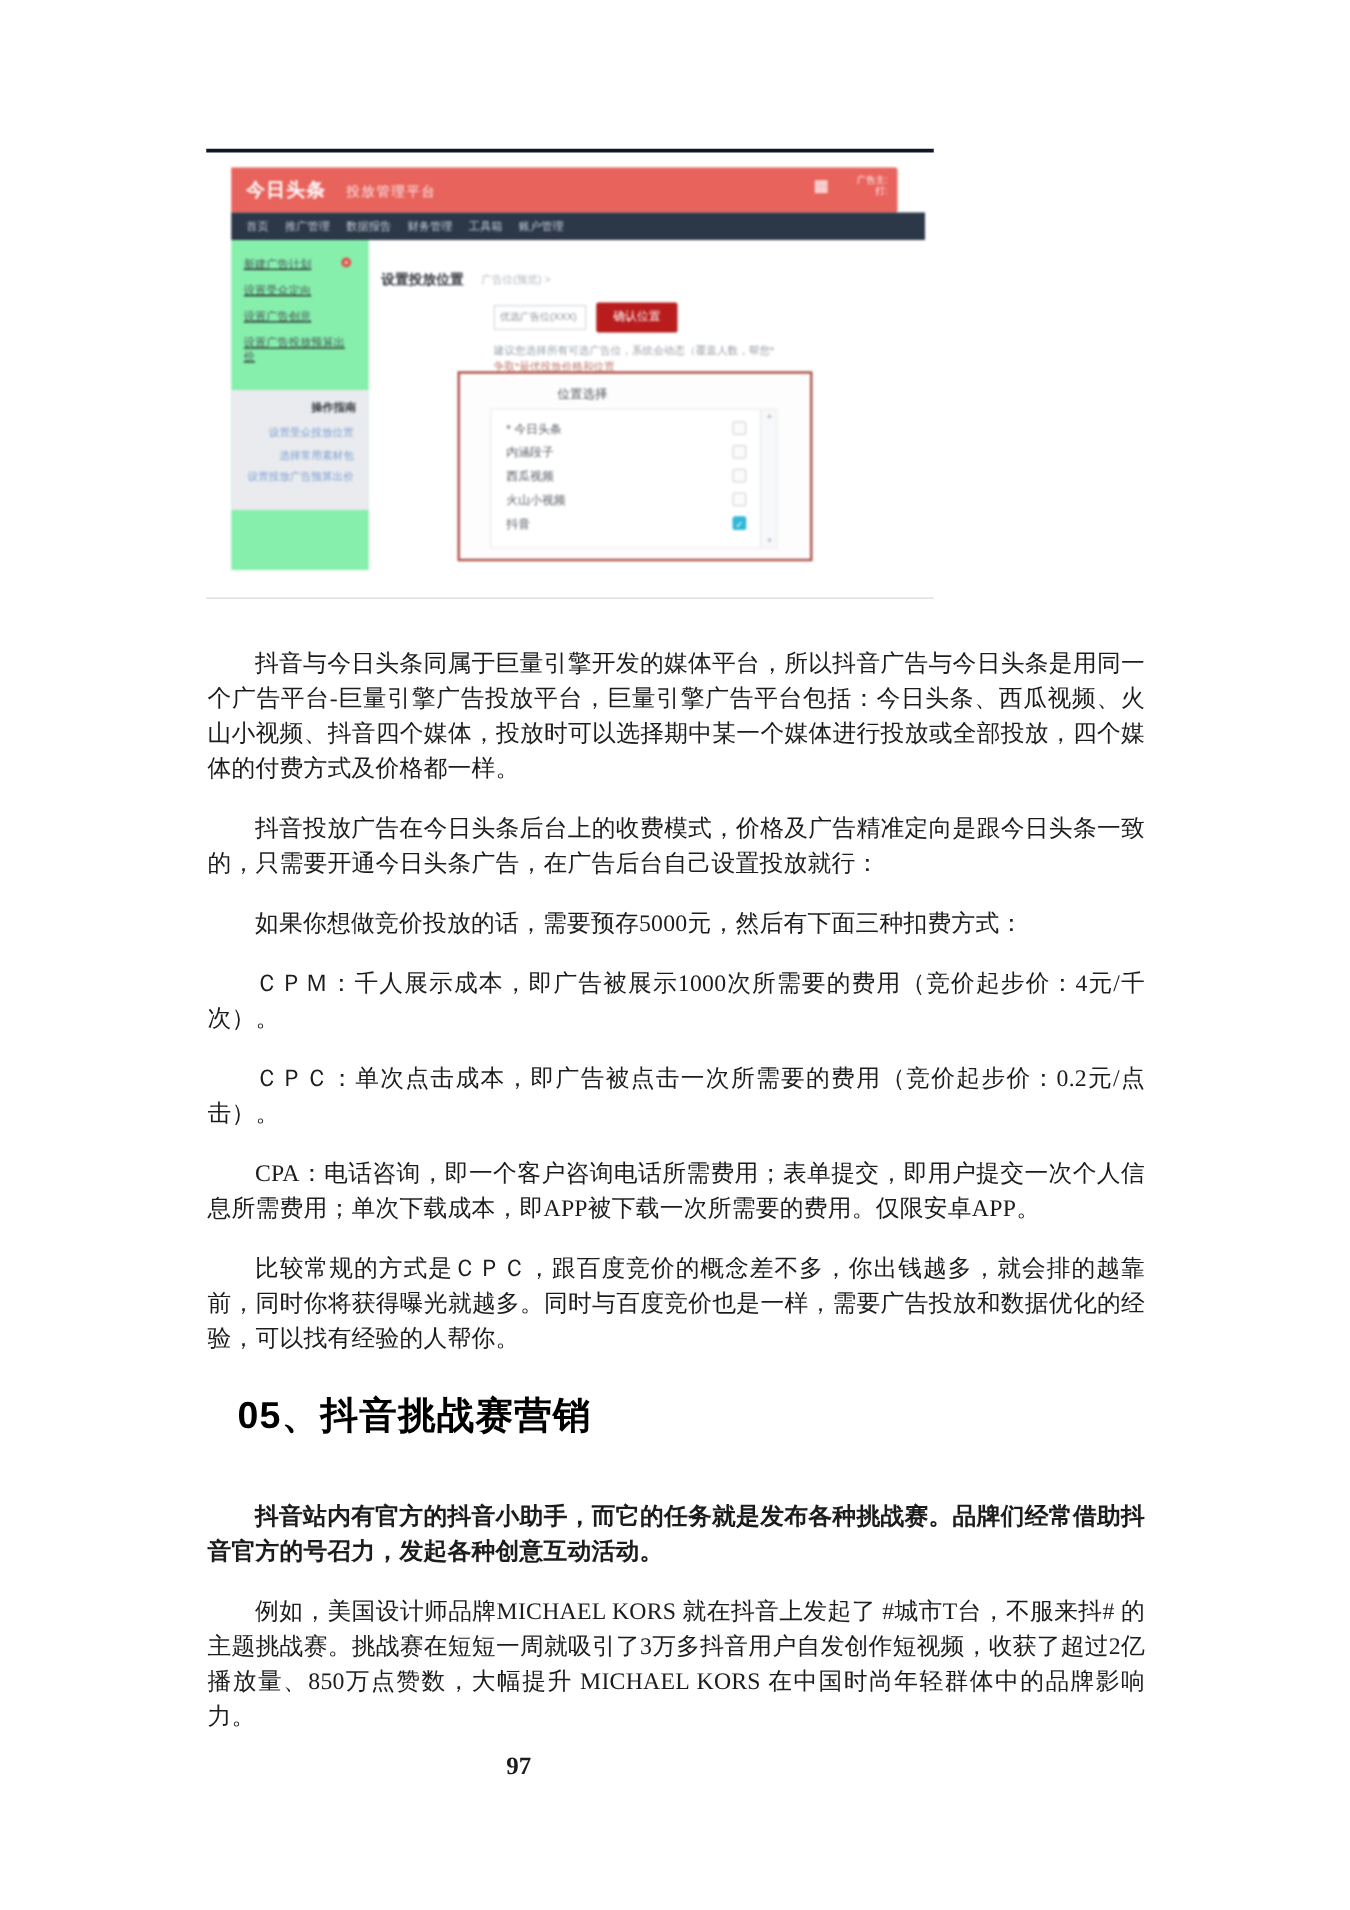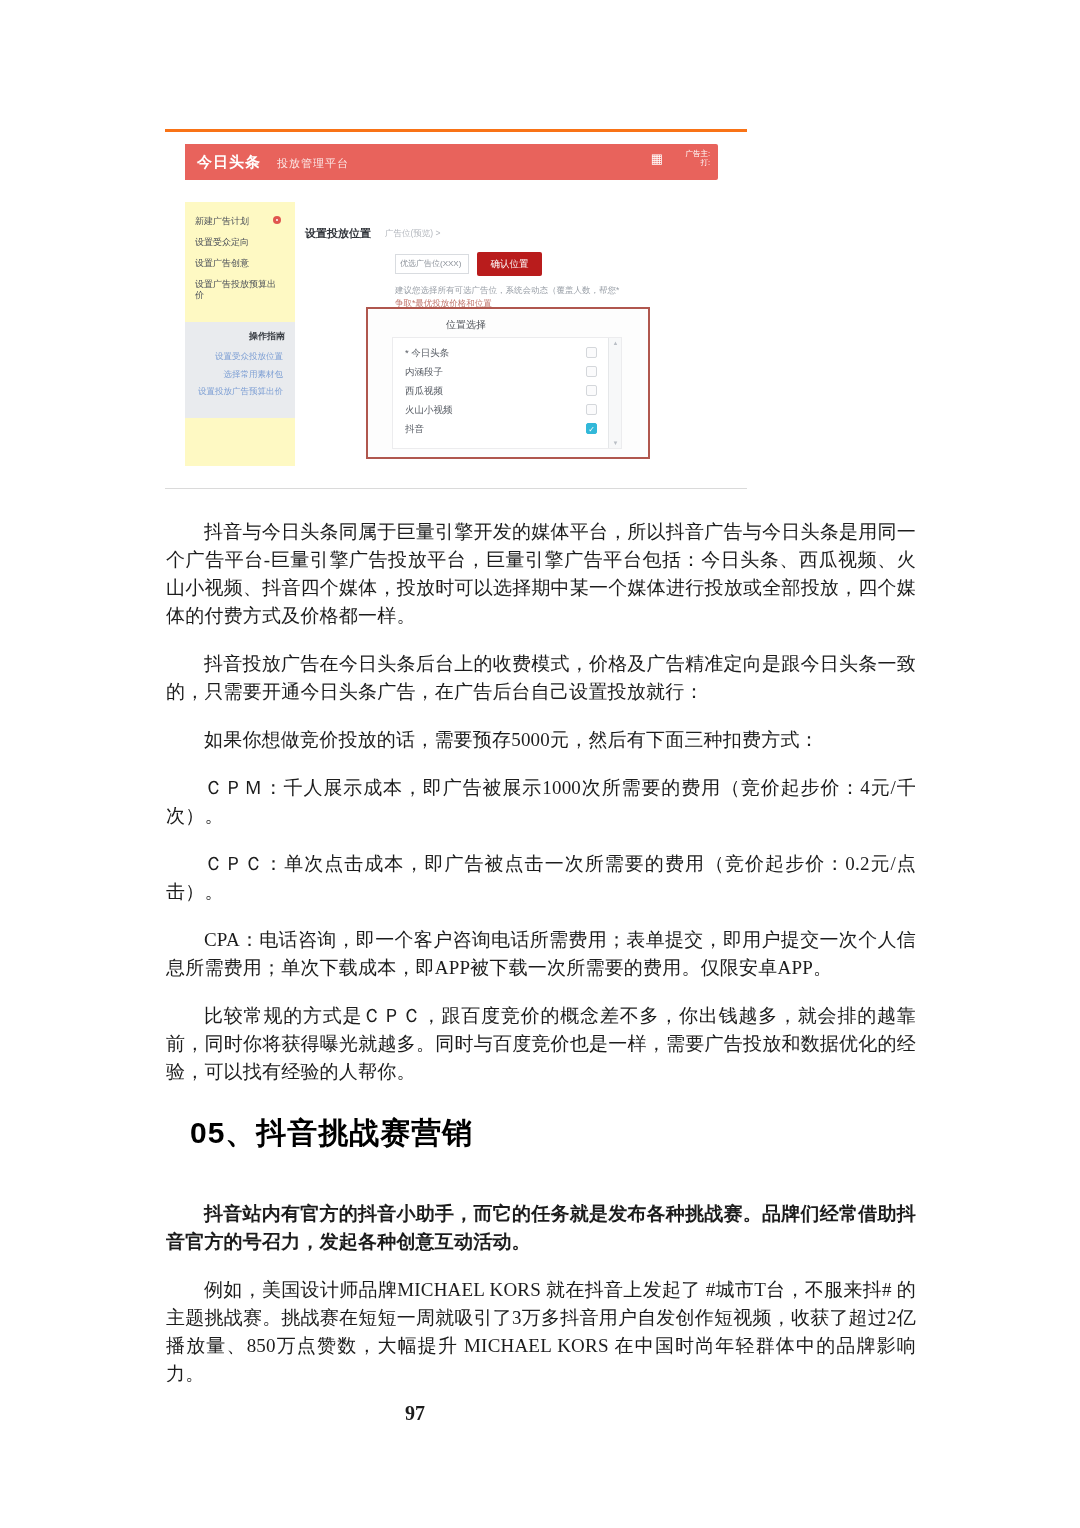--- a/index.html
+++ b/index.html
@@ -1,34 +1,34 @@
 <!DOCTYPE html>
 <html><head>
 <meta charset="utf-8">
 <style>
   html,body{margin:0;padding:0;background:#ffffff;}
   .page{position:relative;width:1080px;height:1528px;background:#ffffff;overflow:hidden;
         font-family:"Liberation Serif","DejaVu Serif",serif;color:#1c1c1c;}
 
   
-  .figure{position:absolute;left:165px;top:129px;width:582px;height:360px;box-sizing:border-box;
-          border-top:3px solid #f97316;border-bottom:1px solid #dadada;background:#fff;}
+  .figure{position:absolute;left:165px;top:119px;width:582px;height:360px;box-sizing:border-box;
+          border-top:3px solid #0f172a;border-bottom:1px solid #dadada;background:#fff;}
   .app{position:absolute;left:20px;top:12px;width:555px;height:322px;
        font-family:"Liberation Sans","DejaVu Sans",sans-serif;filter:blur(0.7px);}
   .app-header{position:absolute;left:0;top:0;width:533px;height:36px;background:#e8635c;border-radius:0 2px 2px 0;}
   .brand{position:absolute;left:12px;top:9px;font-size:15px;font-weight:bold;color:#ffffff;letter-spacing:1px;}
   .brand-suffix{position:absolute;left:92px;top:12px;font-size:11px;color:rgba(255,255,255,.85);letter-spacing:1px;}
   .hdr-right{position:absolute;right:8px;top:5px;display:flex;align-items:flex-start;}
   .grid-icon{font-size:13px;color:#ffffff;line-height:13px;margin-right:5px;margin-top:3px;}
   .hdr-account{font-size:7.5px;color:#ffffff;line-height:9px;text-align:right;width:42px;overflow:hidden;}
   .app-nav{position:absolute;left:0;top:36px;width:555px;height:22px;background:#2c3848;
            display:flex;align-items:center;padding-left:12px;box-sizing:border-box;}
   .nav-item{font-size:9px;color:#c7ccd5;margin-right:13px;white-space:nowrap;}
   .app-body{position:absolute;left:0;top:58px;width:555px;height:264px;background:#ffffff;}
-  .side{position:absolute;left:0;top:0;width:110px;height:264px;background:#fef9c3;box-sizing:border-box;padding:14px 10px 0 10px;}
+  .side{position:absolute;left:0;top:0;width:110px;height:264px;background:#86efac;box-sizing:border-box;padding:14px 10px 0 10px;text-decoration:underline;}
   .side-item{position:relative;font-size:9px;line-height:11px;color:#4a4f58;margin-bottom:10px;width:88px;}
   .badge{position:absolute;right:2px;top:0;width:8px;height:8px;border-radius:50%;background:#e0564f;}
   .badge::after{content:"";position:absolute;left:3px;top:3px;width:2px;height:2px;border-radius:50%;background:#ffffff;}
   .side-block2{position:absolute;left:0;top:120px;width:110px;height:96px;background:#e9ebee;box-sizing:border-box;padding:8px 10px 0 10px;text-align:right;}
   .side-title{font-size:9px;color:#3c4046;font-weight:bold;margin-bottom:8px;}
   .side-link{font-size:8.5px;line-height:10.5px;color:#7d9fd4;margin-bottom:7px;width:88px;}
   .main{position:absolute;left:110px;top:0;width:445px;height:264px;}
   .field-label{position:absolute;left:10px;top:24px;font-size:11px;font-weight:bold;color:#30343a;}
   .field-hint{position:absolute;left:90px;top:26px;font-size:8.5px;color:#b3b7bd;}
   .input-box{position:absolute;left:100px;top:52px;width:74px;height:20px;box-sizing:border-box;
@@ -75,20 +75,28 @@
         <span class="brand-suffix">投放管理平台</span>
         <div class="hdr-right">
           <span class="grid-icon">▦</span>
           <span class="hdr-account">
             <span>广告主:</span><br>
             <span>打:</span>
           </span>
         </div>
       </div>
 
+      <div class="app-nav">
+        <span class="nav-item">首页</span>
+        <span class="nav-item">推广管理</span>
+        <span class="nav-item">数据报告</span>
+        <span class="nav-item">财务管理</span>
+        <span class="nav-item">工具箱</span>
+        <span class="nav-item">账户管理</span>
+      </div>
 
       <div class="app-body">
         <div class="side">
           <div class="side-item">
             <span>新建广告计划</span>
             <span class="badge"></span>
           </div>
           <div class="side-item">设置受众定向</div>
           <div class="side-item">设置广告创意</div>
           <div class="side-item">设置广告投放预算出价</div>

